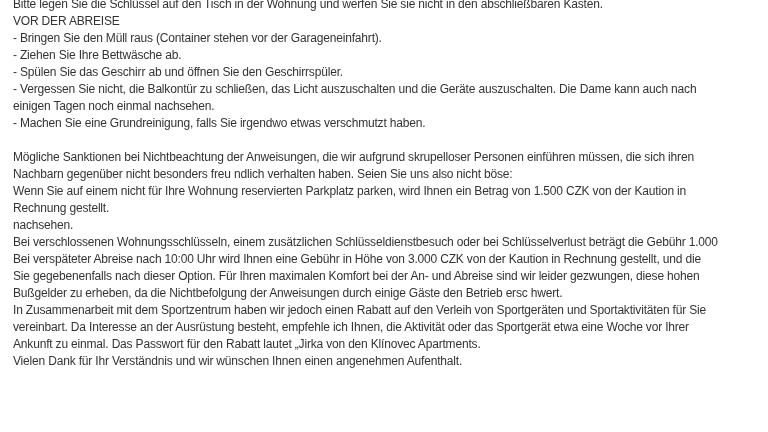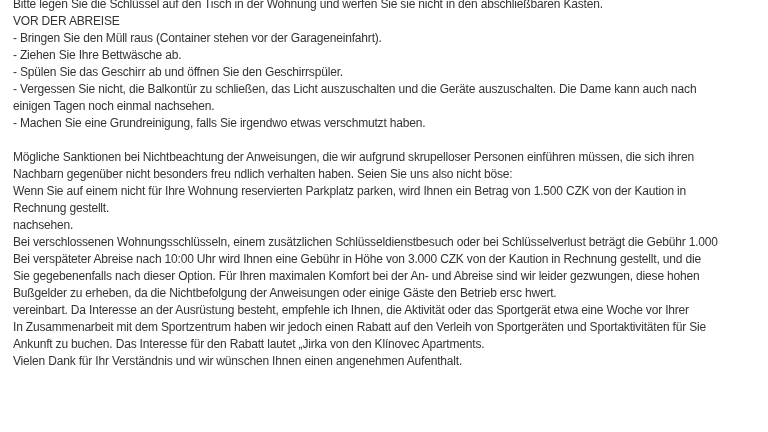--- a/index.html
+++ b/index.html
@@ -43,18 +43,18 @@
   <div class="line">- Machen Sie eine Grundreinigung, falls Sie irgendwo etwas verschmutzt haben.</div>
   <div class="line"></div>
   <div class="line">Mögliche Sanktionen bei Nichtbeachtung der Anweisungen, die wir aufgrund skrupelloser Personen einführen müssen, die sich ihren</div>
   <div class="line">Nachbarn gegenüber nicht besonders freu ndlich verhalten haben. Seien Sie uns also nicht böse:</div>
   <div class="line">Wenn Sie auf einem nicht für Ihre Wohnung reservierten Parkplatz parken, wird Ihnen ein Betrag von 1.500 CZK von der Kaution in</div>
   <div class="line">Rechnung gestellt.</div>
   <div class="line">nachsehen.</div>
   <div class="line">Bei verschlossenen Wohnungsschlüsseln, einem zusätzlichen Schlüsseldienstbesuch oder bei Schlüsselverlust beträgt die Gebühr 1.000</div>
   <div class="line">Bei verspäteter Abreise nach 10:00 Uhr wird Ihnen eine Gebühr in Höhe von 3.000 CZK von der Kaution in Rechnung gestellt, und die</div>
   <div class="line">Sie gegebenenfalls nach dieser Option. Für Ihren maximalen Komfort bei der An- und Abreise sind wir leider gezwungen, diese hohen</div>
-  <div class="line">Bußgelder zu erheben, da die Nichtbefolgung der Anweisungen oder einige Gäste den Betrieb ersc hwert.</div>
+  <div class="line">Bußgelder zu erheben, da die Nichtbefolgung der Anweisungen durch einige Gäste den Betrieb ersc hwert.</div>
+  <div class="line">In Zusammenarbeit mit dem Sportzentrum haben wir jedoch einen Rabatt auf den Verleih von Sportgeräten und Sportaktivitäten für Sie</div>
   <div class="line">vereinbart. Da Interesse an der Ausrüstung besteht, empfehle ich Ihnen, die Aktivität oder das Sportgerät etwa eine Woche vor Ihrer</div>
-  <div class="line">In Zusammenarbeit mit dem Sportzentrum haben wir jedoch einen Rabatt auf den Verleih von Sportgeräten und Sportaktivitäten für Sie</div>
-  <div class="line">Ankunft zu buchen. Das Interesse für den Rabatt lautet „Jirka von den Klínovec Apartments.</div>
+  <div class="line">Ankunft zu einmal. Das Passwort für den Rabatt lautet „Jirka von den Klínovec Apartments.</div>
   <div class="line">Vielen Dank für Ihr Verständnis und wir wünschen Ihnen einen angenehmen Aufenthalt.</div>
 </div>
 
 </body></html>

